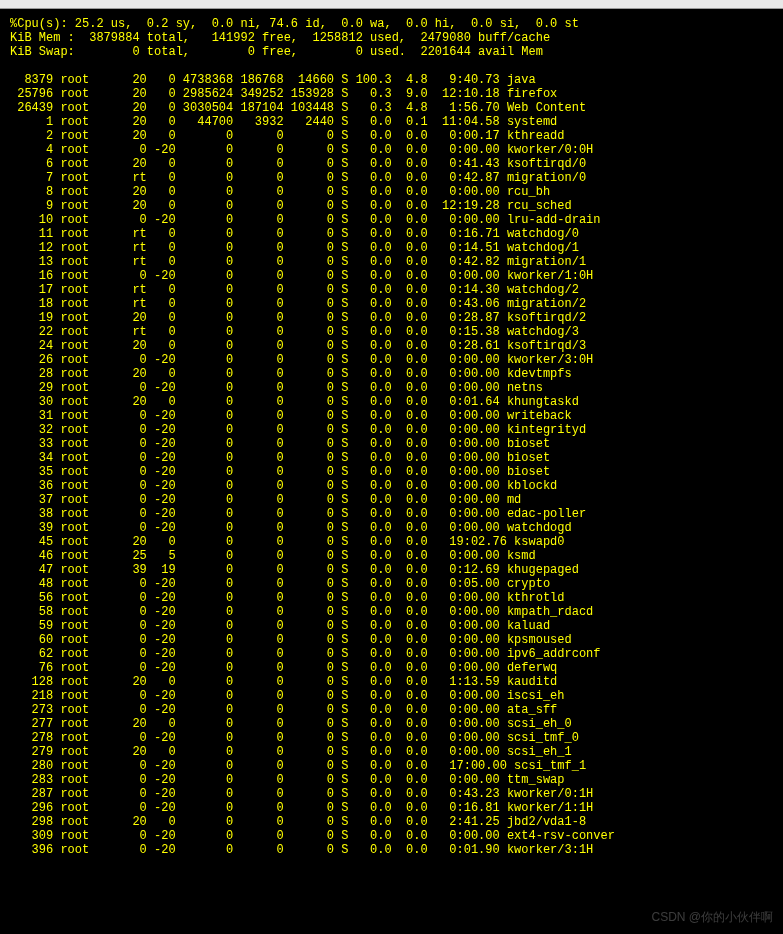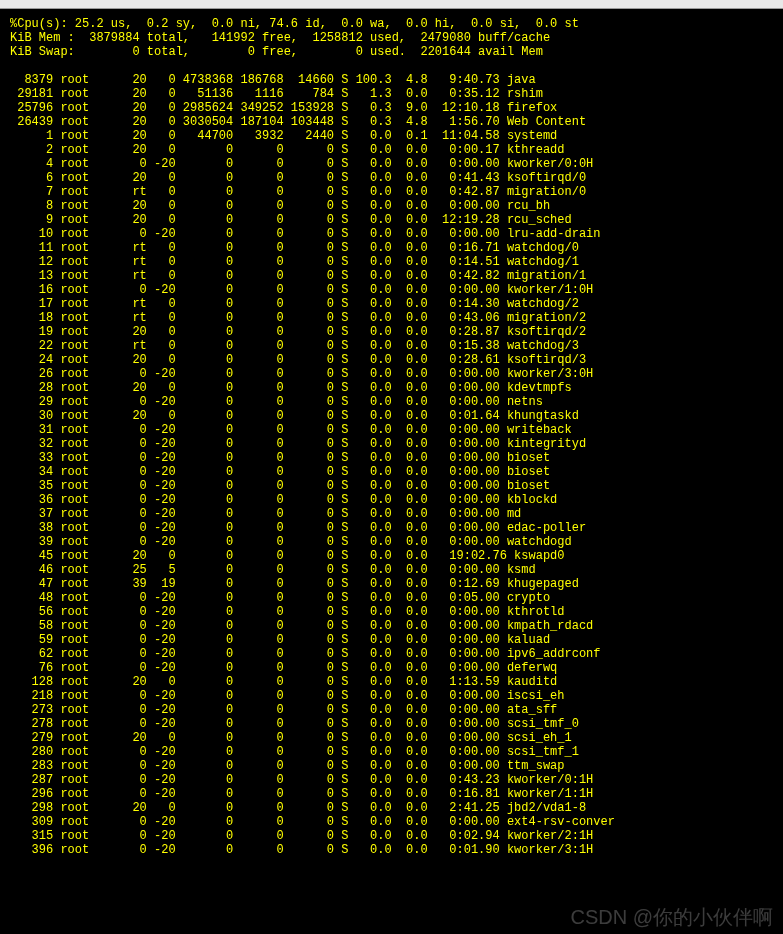--- a/index.html
+++ b/index.html
@@ -21,42 +21,41 @@
   color: #000;
   white-space: pre;
   display: block;
 }
 .row { white-space: pre; }
 .watermark {
   position: fixed;
   bottom: 10px;
   right: 10px;
   color: rgba(200,200,200,0.3);
-  font-size: 20px;
+  font-size: 12px;
   font-family: sans-serif;
 }
 .tab-bar {
   background: #e8e8e8;
   height: 8px;
   border-bottom: 1px solid #999;
 }
 </style>
 </head>
 <body>
 
 <div class="tab-bar"></div>
 
 <div class="terminal">
   <div class="header-line">%Cpu(s): 25.2 us,  0.2 sy,  0.0 ni, 74.6 id,  0.0 wa,  0.0 hi,  0.0 si,  0.0 st</div>
   <div class="header-line">KiB Mem :  3879884 total,   141992 free,  1258812 used,  2479080 buff/cache</div>
   <div class="header-line">KiB Swap:        0 total,        0 free,        0 used.  2201644 avail Mem</div>
   <div class="header-line"> </div>
   <div id="process-rows">
       <div class="row">  8379 root      20   0 4738368 186768  14660 S 100.3  4.8   9:40.73 java</div>
-      <div class="row"> 29181 root      20   0   51136   1116    784 S   1.3  0.0   0:35.12 rshim</div>
       <div class="row"> 25796 root      20   0 2985624 349252 153928 S   0.3  9.0  12:10.18 firefox</div>
       <div class="row"> 26439 root      20   0 3030504 187104 103448 S   0.3  4.8   1:56.70 Web Content</div>
       <div class="row">     1 root      20   0   44700   3932   2440 S   0.0  0.1  11:04.58 systemd</div>
       <div class="row">     2 root      20   0       0      0      0 S   0.0  0.0   0:00.17 kthreadd</div>
       <div class="row">     4 root       0 -20       0      0      0 S   0.0  0.0   0:00.00 kworker/0:0H</div>
       <div class="row">     6 root      20   0       0      0      0 S   0.0  0.0   0:41.43 ksoftirqd/0</div>
       <div class="row">     7 root      rt   0       0      0      0 S   0.0  0.0   0:42.87 migration/0</div>
       <div class="row">     8 root      20   0       0      0      0 S   0.0  0.0   0:00.00 rcu_bh</div>
       <div class="row">     9 root      20   0       0      0      0 S   0.0  0.0  12:19.28 rcu_sched</div>
       <div class="row">    10 root       0 -20       0      0      0 S   0.0  0.0   0:00.00 lru-add-drain</div>
@@ -82,32 +81,33 @@
       <div class="row">    37 root       0 -20       0      0      0 S   0.0  0.0   0:00.00 md</div>
       <div class="row">    38 root       0 -20       0      0      0 S   0.0  0.0   0:00.00 edac-poller</div>
       <div class="row">    39 root       0 -20       0      0      0 S   0.0  0.0   0:00.00 watchdogd</div>
       <div class="row">    45 root      20   0       0      0      0 S   0.0  0.0   19:02.76 kswapd0</div>
       <div class="row">    46 root      25   5       0      0      0 S   0.0  0.0   0:00.00 ksmd</div>
       <div class="row">    47 root      39  19       0      0      0 S   0.0  0.0   0:12.69 khugepaged</div>
       <div class="row">    48 root       0 -20       0      0      0 S   0.0  0.0   0:05.00 crypto</div>
       <div class="row">    56 root       0 -20       0      0      0 S   0.0  0.0   0:00.00 kthrotld</div>
       <div class="row">    58 root       0 -20       0      0      0 S   0.0  0.0   0:00.00 kmpath_rdacd</div>
       <div class="row">    59 root       0 -20       0      0      0 S   0.0  0.0   0:00.00 kaluad</div>
+      <div class="row">    60 root       0 -20       0      0      0 S   0.0  0.0   0:00.00 kpsmoused</div>
       <div class="row">    62 root       0 -20       0      0      0 S   0.0  0.0   0:00.00 ipv6_addrconf</div>
       <div class="row">    76 root       0 -20       0      0      0 S   0.0  0.0   0:00.00 deferwq</div>
       <div class="row">   128 root      20   0       0      0      0 S   0.0  0.0   1:13.59 kauditd</div>
       <div class="row">   218 root       0 -20       0      0      0 S   0.0  0.0   0:00.00 iscsi_eh</div>
       <div class="row">   273 root       0 -20       0      0      0 S   0.0  0.0   0:00.00 ata_sff</div>
+      <div class="row">   277 root      20   0       0      0      0 S   0.0  0.0   0:00.00 scsi_eh_0</div>
       <div class="row">   278 root       0 -20       0      0      0 S   0.0  0.0   0:00.00 scsi_tmf_0</div>
       <div class="row">   279 root      20   0       0      0      0 S   0.0  0.0   0:00.00 scsi_eh_1</div>
-      <div class="row">   280 root       0 -20       0      0      0 S   0.0  0.0   0:00.00 scsi_tmf_1</div>
+      <div class="row">   280 root       0 -20       0      0      0 S   0.0  0.0   17:00.00 scsi_tmf_1</div>
       <div class="row">   283 root       0 -20       0      0      0 S   0.0  0.0   0:00.00 ttm_swap</div>
       <div class="row">   287 root       0 -20       0      0      0 S   0.0  0.0   0:43.23 kworker/0:1H</div>
       <div class="row">   296 root       0 -20       0      0      0 S   0.0  0.0   0:16.81 kworker/1:1H</div>
       <div class="row">   298 root      20   0       0      0      0 S   0.0  0.0   2:41.25 jbd2/vda1-8</div>
       <div class="row">   309 root       0 -20       0      0      0 S   0.0  0.0   0:00.00 ext4-rsv-conver</div>
-      <div class="row">   315 root       0 -20       0      0      0 S   0.0  0.0   0:02.94 kworker/2:1H</div>
       <div class="row">   396 root       0 -20       0      0      0 S   0.0  0.0   0:01.90 kworker/3:1H</div>
     </div>
 
 </div>
 
 <div class="watermark">CSDN @你的小伙伴啊</div>
 
 </body></html>

